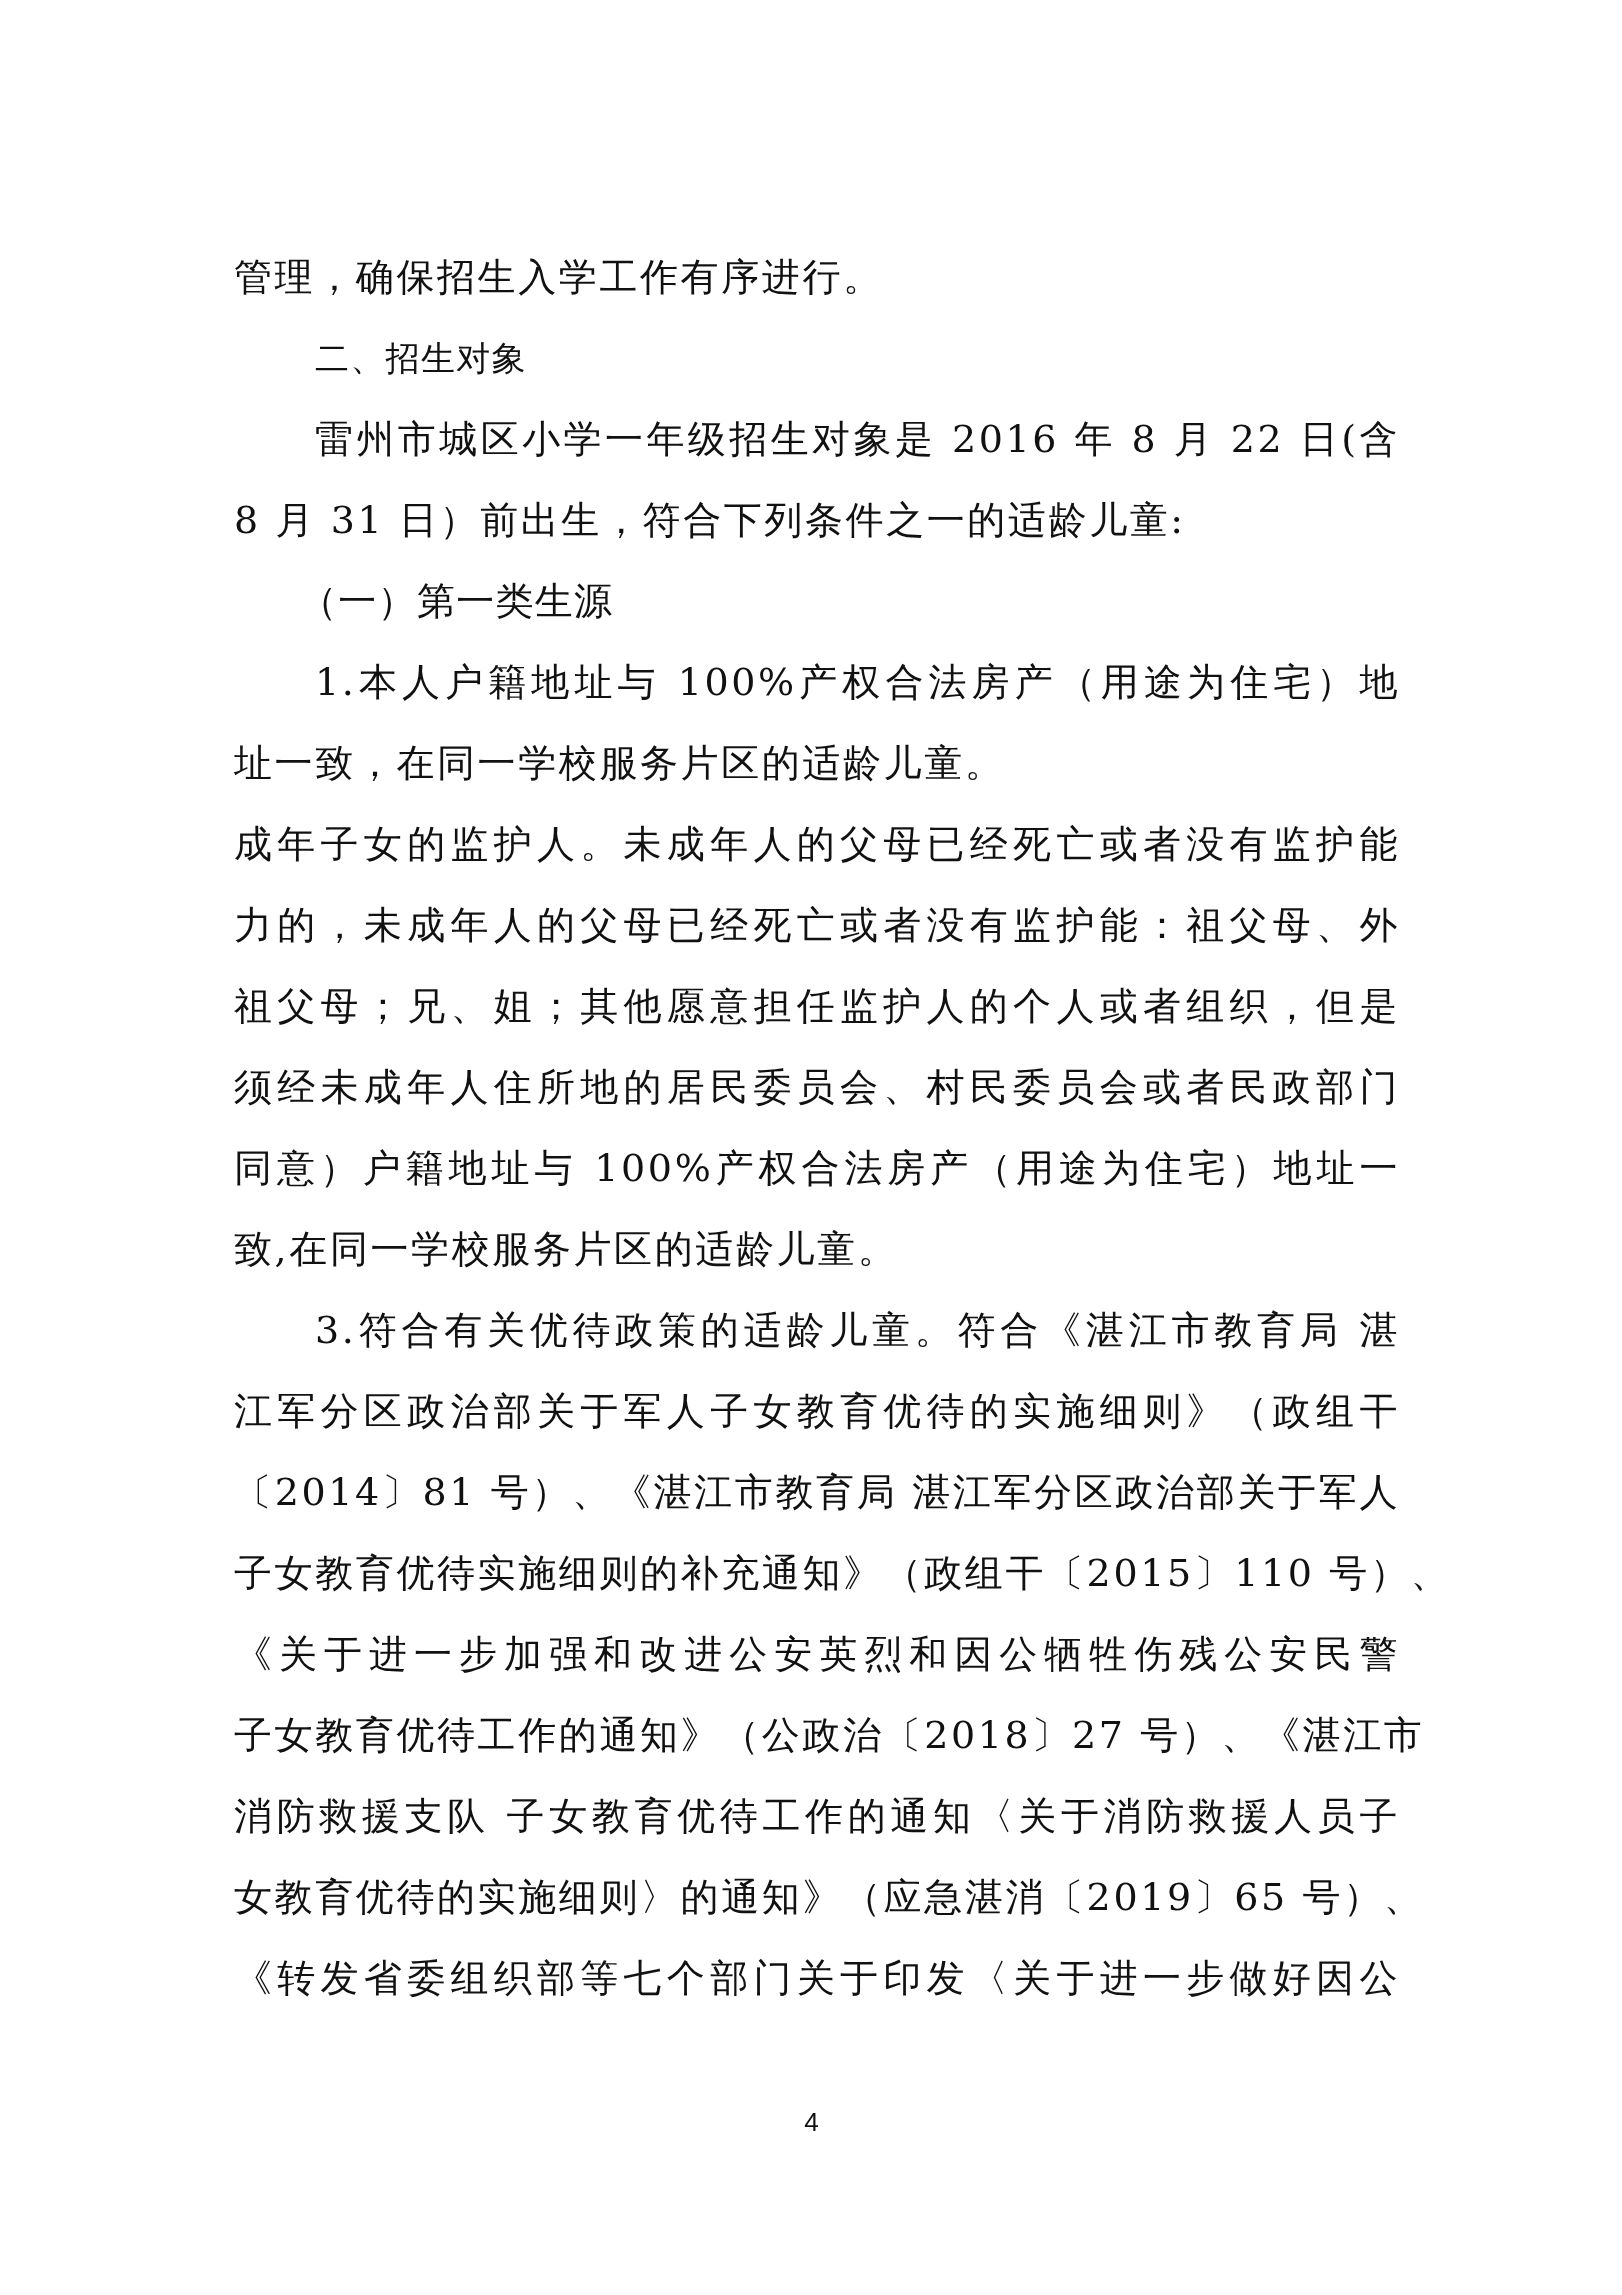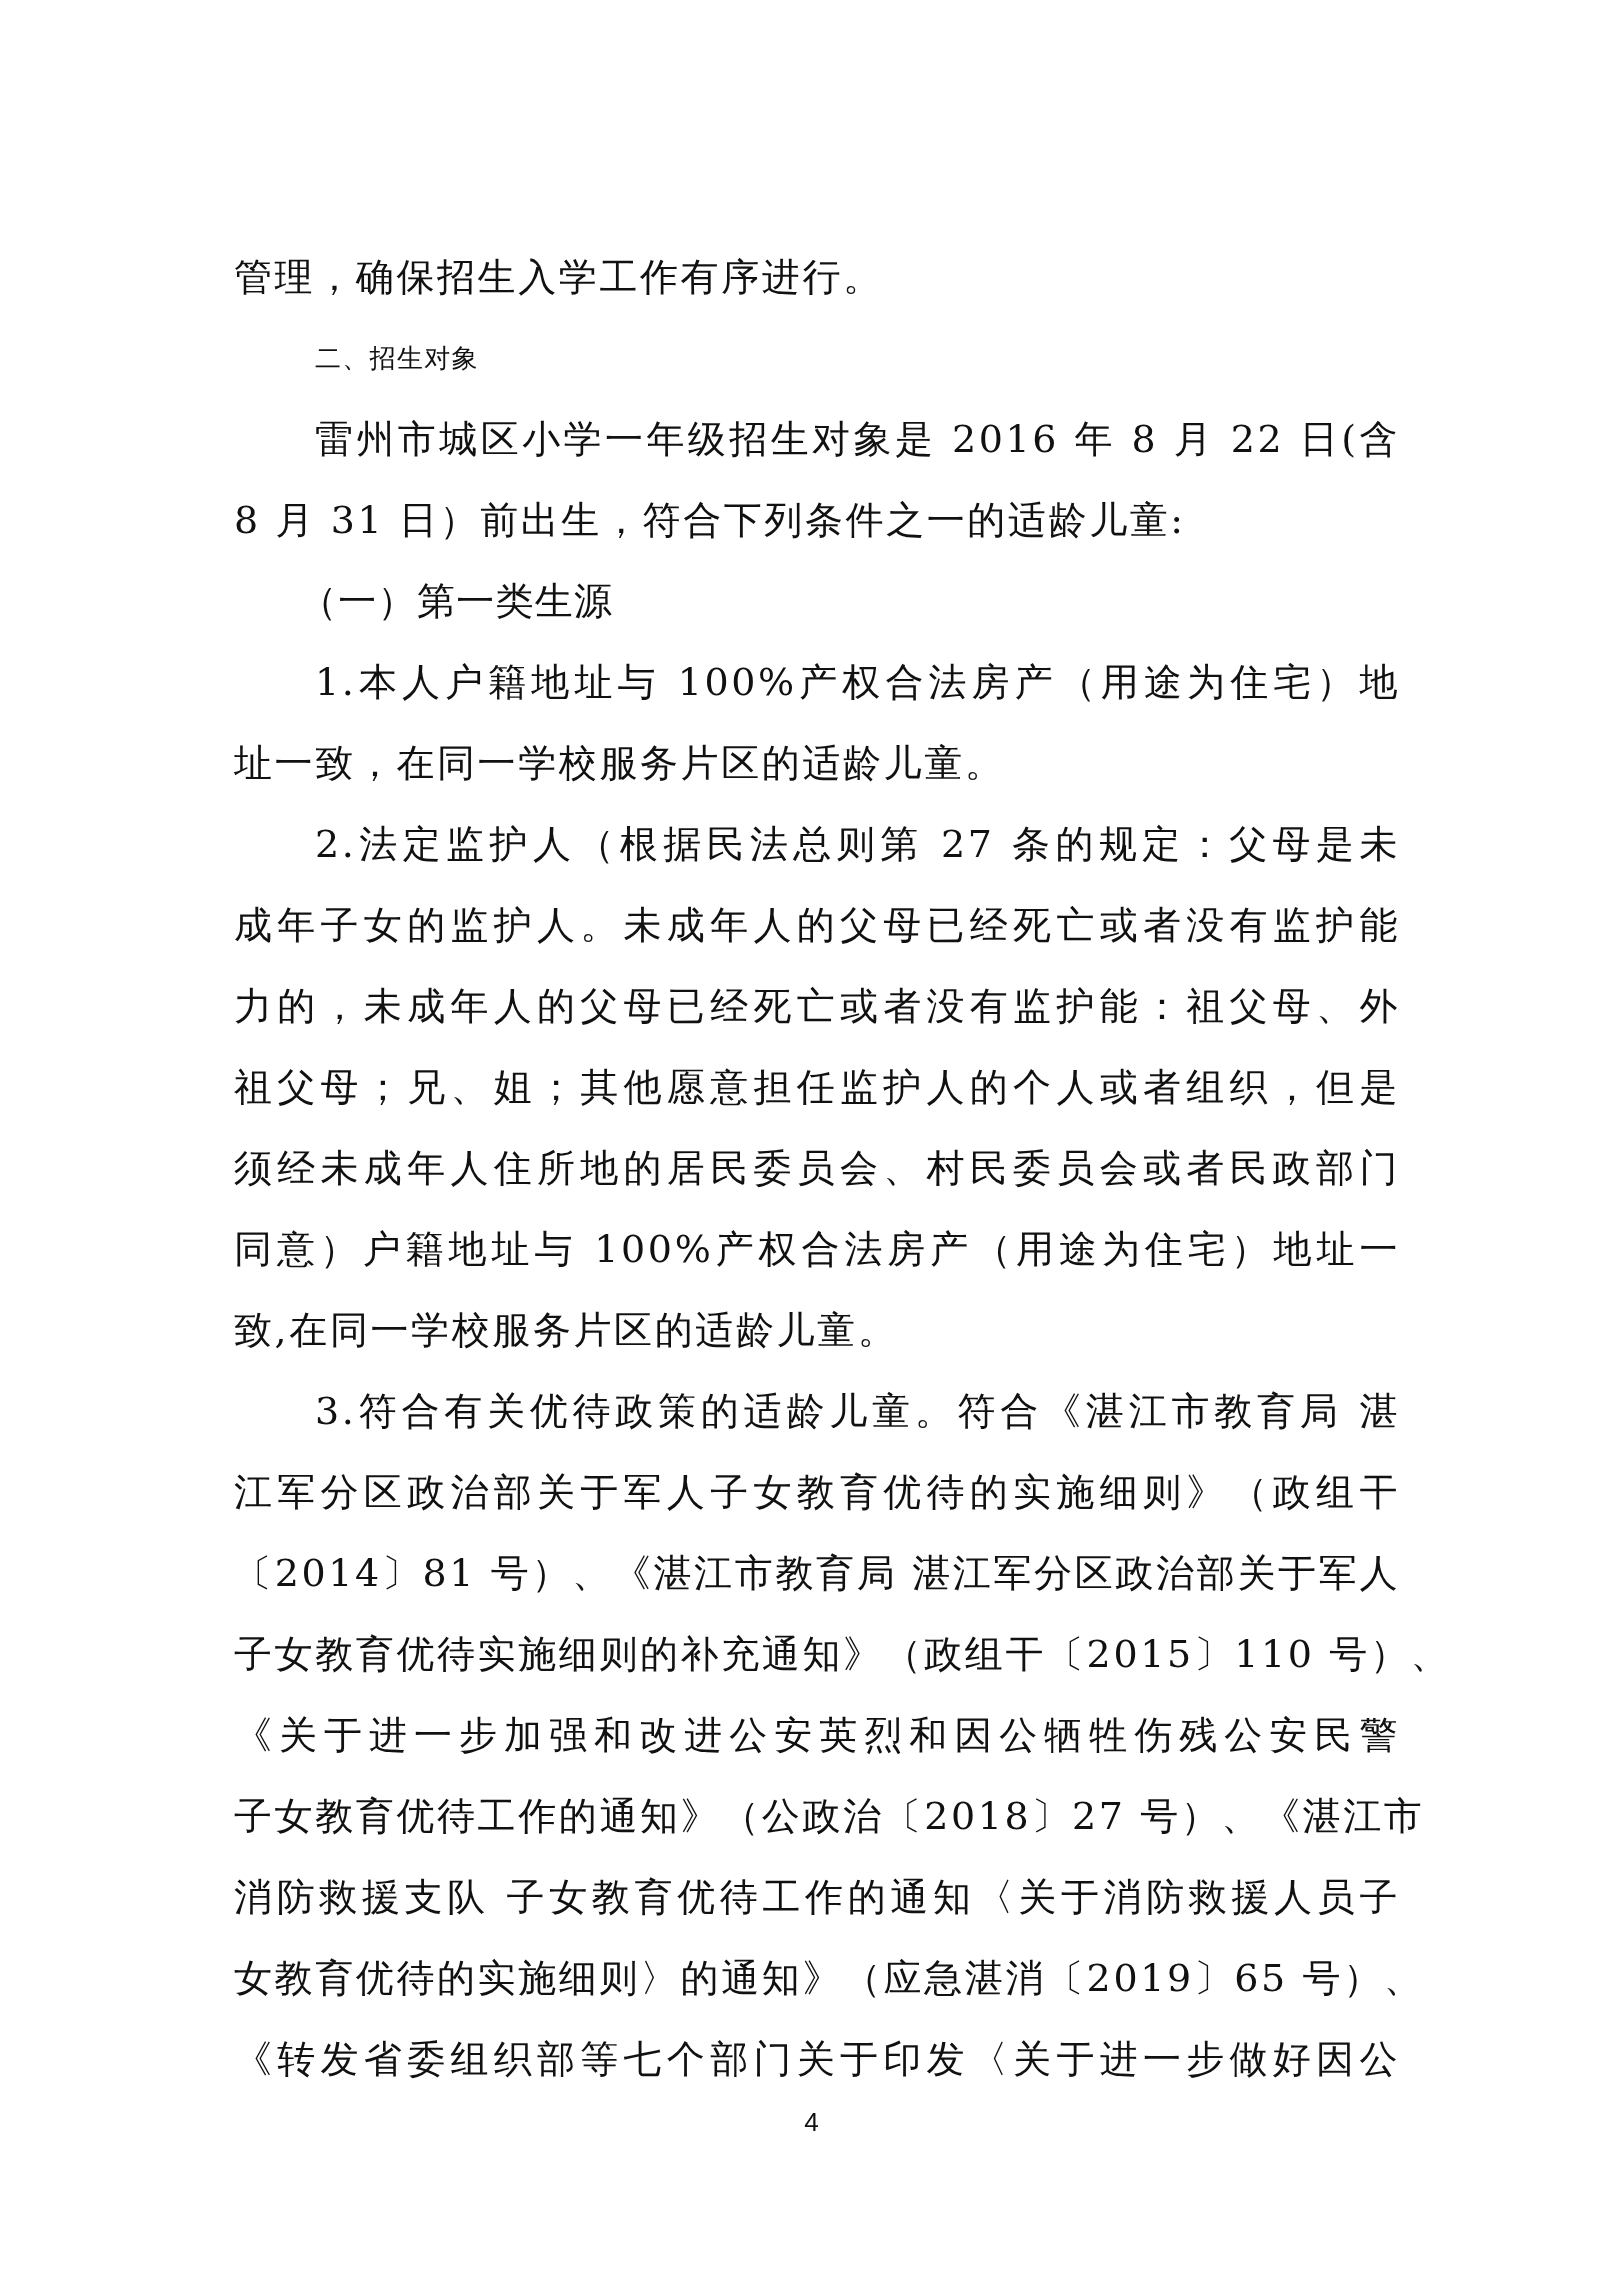--- a/index.html
+++ b/index.html
@@ -10,21 +10,21 @@
     height: 81px; line-height: 81px;
     font-family: "DejaVu Serif", "Liberation Serif", serif;
     font-size: 38px; color: #111111; white-space: nowrap;
     letter-spacing: 2.6px;
     text-align: justify; text-align-last: justify;
   }
   .line.last { text-align-last: left; }
   .line.indent { padding-left: 81px; }
   .line.heading {
     font-family: "DejaVu Sans", "Liberation Sans", sans-serif;
-    font-size: 26px; font-weight: normal; text-align-last: left; letter-spacing: 1.3px;
+    font-size: 34px; font-weight: normal; text-align-last: left; letter-spacing: 1.3px;
   }
   .line.subheading {
     font-family: "DejaVu Sans", "Liberation Sans", sans-serif;
     font-weight: normal; text-align-last: left; letter-spacing: 1.3px; padding-left: 65px;
   }
   .page-number {
     position: absolute; left: 0; width: 1623px; top: 2107px; text-align: center;
     font-family: "Liberation Sans", sans-serif; font-size: 26px; color: #111111;
   }
 </style>
@@ -33,21 +33,20 @@
 
 <div class="page">
   <div class="text-block">
     <div class="line last">管理，确保招生入学工作有序进行。</div>
     <div class="line heading indent">二、招生对象</div>
     <div class="line indent">雷州市城区小学一年级招生对象是 2016 年 8 月 22 日(含</div>
     <div class="line last">8 月 31 日）前出生，符合下列条件之一的适龄儿童:</div>
     <div class="line subheading">（一）第一类生源</div>
     <div class="line indent">1.本人户籍地址与 100%产权合法房产（用途为住宅）地</div>
     <div class="line last">址一致，在同一学校服务片区的适龄儿童。</div>
-    <div class="line indent">2.法定监护人（根据民法总则第 27 条的规定：父母是未</div>
     <div class="line">成年子女的监护人。未成年人的父母已经死亡或者没有监护能</div>
     <div class="line">力的，未成年人的父母已经死亡或者没有监护能：祖父母、外</div>
     <div class="line">祖父母；兄、姐；其他愿意担任监护人的个人或者组织，但是</div>
     <div class="line">须经未成年人住所地的居民委员会、村民委员会或者民政部门</div>
     <div class="line">同意）户籍地址与 100%产权合法房产（用途为住宅）地址一</div>
     <div class="line last">致,在同一学校服务片区的适龄儿童。</div>
     <div class="line indent">3.符合有关优待政策的适龄儿童。符合《湛江市教育局 湛</div>
     <div class="line">江军分区政治部关于军人子女教育优待的实施细则》（政组干</div>
     <div class="line">〔2014〕81 号）、《湛江市教育局 湛江军分区政治部关于军人</div>
     <div class="line">子女教育优待实施细则的补充通知》（政组干〔2015〕110 号）、</div>

